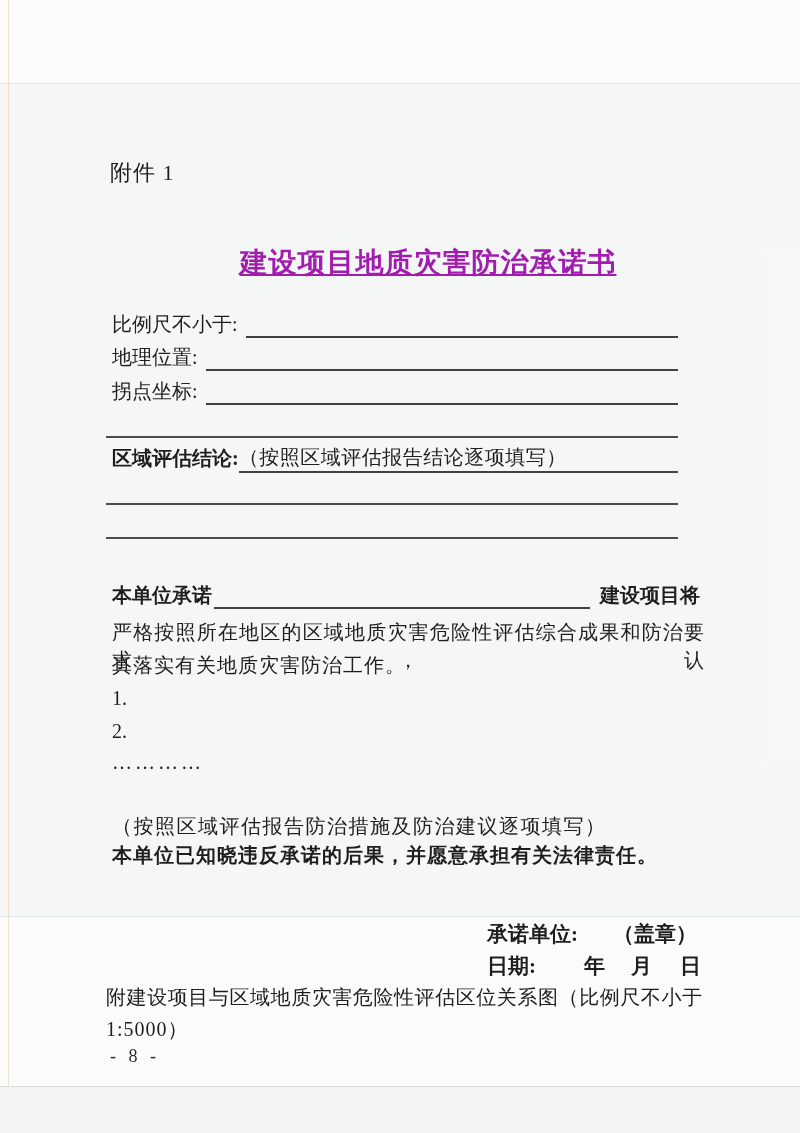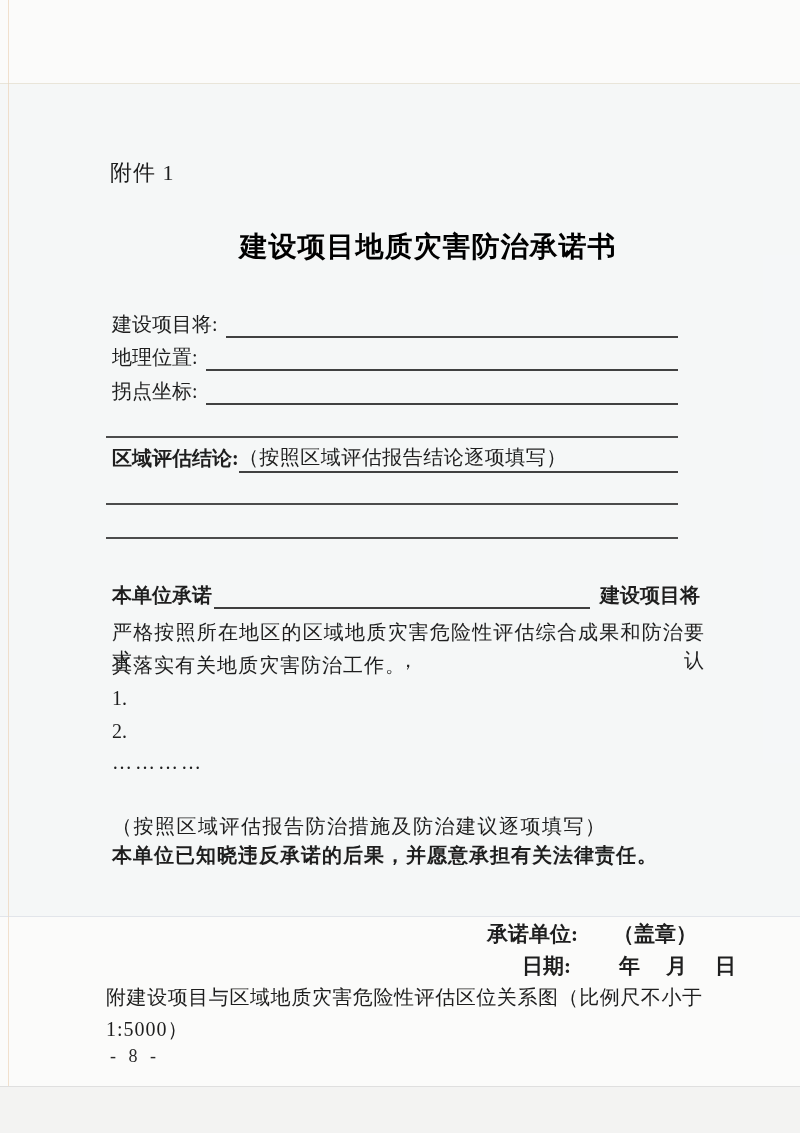--- a/index.html
+++ b/index.html
@@ -15,23 +15,23 @@
   }
   
   .scan-tint{position:absolute;left:0;top:84px;width:100%;height:832px;background:rgba(224,231,239,0.22);}
   .scan-edge-v{position:absolute;left:8px;top:0;width:1px;height:1086px;background:rgba(233,203,168,0.55);}
   .scan-edge-h{position:absolute;left:0;top:83px;width:100%;height:1px;background:rgba(222,216,200,0.65);}
   .scan-split{position:absolute;left:0;top:916px;width:100%;height:1px;background:rgba(215,220,226,0.7);}
   .scan-bottom{position:absolute;left:0;top:1086px;width:100%;height:47px;background:#f3f3f2;border-top:1px solid rgba(210,210,210,0.6);}
   
   .abs{position:absolute;}
   .attachment-label{left:110px;top:158px;font-size:22px;letter-spacing:1px;}
-  .doc-title{left:128px;top:228px;width:600px;text-align:center;
+  .doc-title{left:128px;top:244px;width:600px;text-align:center;
     font-family:"Liberation Sans","DejaVu Sans",sans-serif;
-    font-weight:700;font-size:28px;letter-spacing:1px;color:#000000;}
+    font-weight:700;font-size:28px;letter-spacing:1px;color:#a21caf;text-decoration:underline;}
   .field-row{left:112px;width:566px;height:28px;display:flex;align-items:flex-end;font-size:20px;}
   .row-1{top:310px;} .row-2{top:343px;} .row-3{top:377px;}
   .blank-line{flex:1;border-bottom:2px solid #414141;margin-left:8px;height:100%;}
   .rule{left:106px;width:572px;height:2px;background:#4c4c4c;}
   .rule-1{top:436px;} .rule-2{top:503px;} .rule-3{top:537px;}
   .conclusion-row{left:112px;width:566px;height:28px;display:flex;align-items:center;font-size:20px;top:444px;}
   .conclusion-label{font-weight:bold;white-space:nowrap;}
   .field-label{white-space:nowrap;}
   .underlined-fill{flex:1;border-bottom:2px solid #414141;height:100%;display:flex;align-items:flex-end;}
   .conclusion-hint{font-size:20px;letter-spacing:0.5px;}
@@ -42,42 +42,42 @@
   .body-line{left:112px;font-size:20px;line-height:28px;}
   .justify-line{width:592px;text-align:justify;text-align-last:justify;}
   .commit-l2{top:618px;}
   .commit-l3{top:651px;letter-spacing:1px;}
   .list-1{top:684px;} .list-2{top:717px;}
   .list-3{top:748px;letter-spacing:3px;}
   .list-hint{top:812px;letter-spacing:1.5px;}
   .ack-line{top:841px;letter-spacing:1px;font-weight:bold;}
   .sig-row{left:487px;top:920px;display:flex;font-size:21px;font-weight:bold;}
   .sig-gap{margin-left:35px;}
-  .date-row{left:487px;top:952px;display:flex;font-size:21px;font-weight:bold;margin-left:35px;}
+  .date-row{left:487px;top:952px;display:flex;font-size:21px;font-weight:bold;}
   .date-year{margin-left:48px;} .date-month{margin-left:26px;} .date-day{margin-left:28px;}
   .note-l1{left:106px;top:984px;width:596px;font-size:20px;text-align:justify;text-align-last:justify;}
   .note-l2{left:106px;top:1016px;font-size:20px;letter-spacing:1px;}
   .page-number{left:110px;top:1046px;font-size:18px;letter-spacing:4px;color:#2a2a2a;}
 </style>
 </head>
 <body>
 
 <div class="page">
 
   <div class="scan-tint"></div>
   <div class="scan-edge-v"></div>
   <div class="scan-edge-h"></div>
   <div class="scan-split"></div>
   <div class="scan-bottom"></div>
 
   <div class="abs attachment-label">附件 1</div>
   <div class="abs doc-title">建设项目地质灾害防治承诺书</div>
 
   <div class="abs field-row row-1">
-    <span class="field-label">建设项目将:</span>
+    <span class="field-label">比例尺不小于:</span>
     <span class="blank-line"></span>
   </div>
   <div class="abs field-row row-2">
     <span class="field-label">地理位置:</span>
     <span class="blank-line"></span>
   </div>
   <div class="abs field-row row-3">
     <span class="field-label">拐点坐标:</span>
     <span class="blank-line"></span>
   </div>

